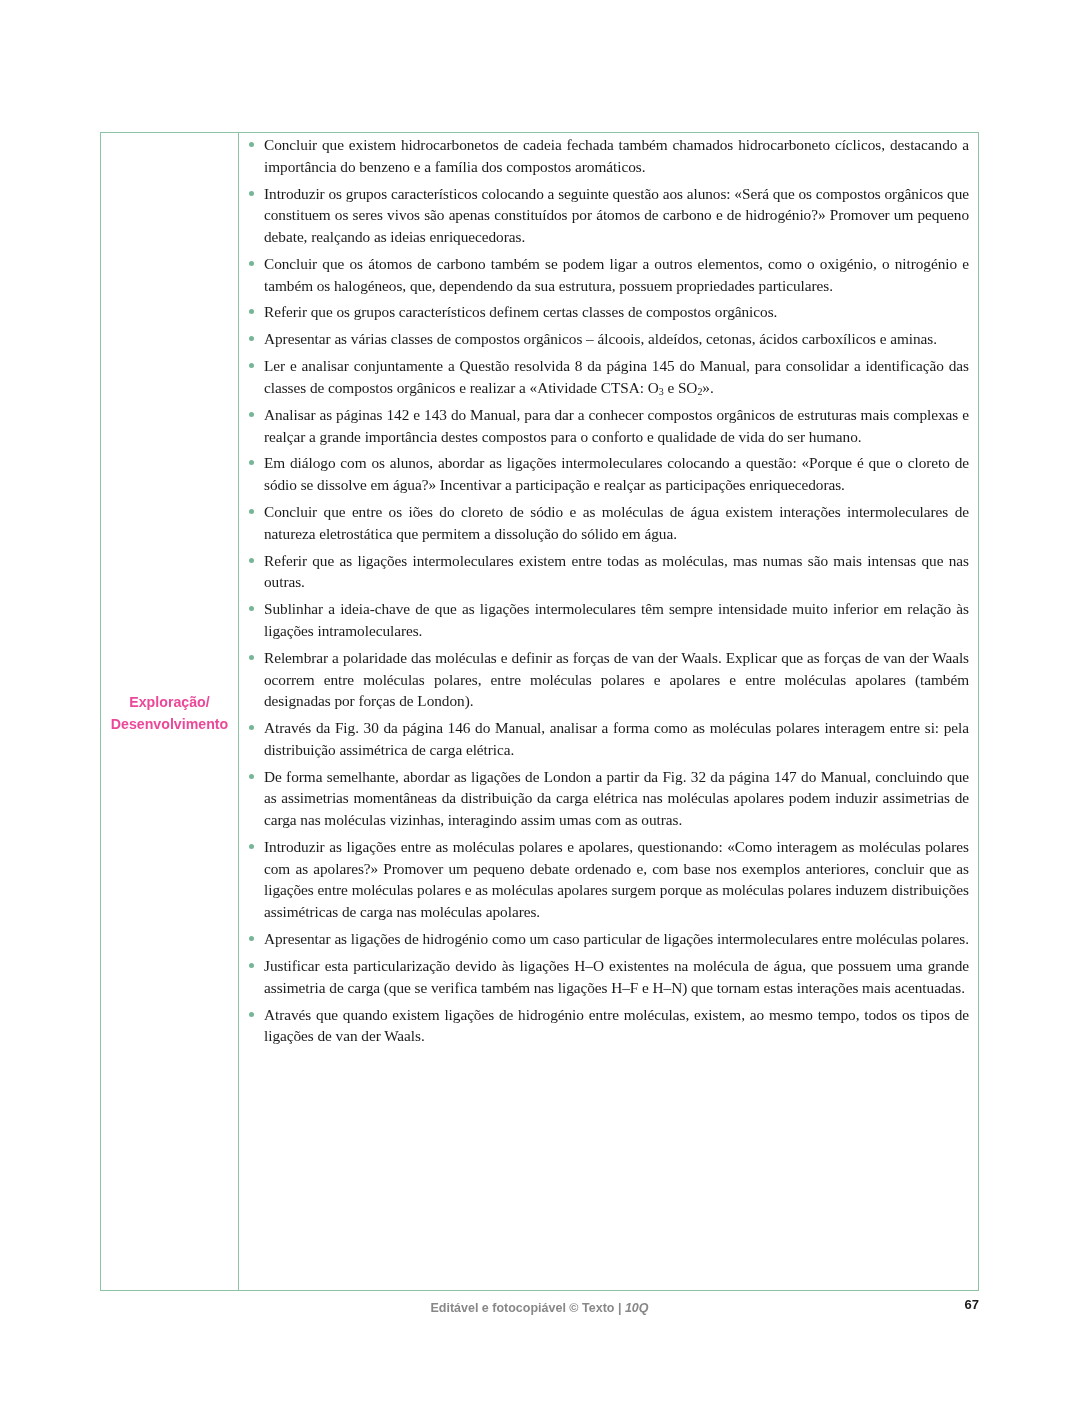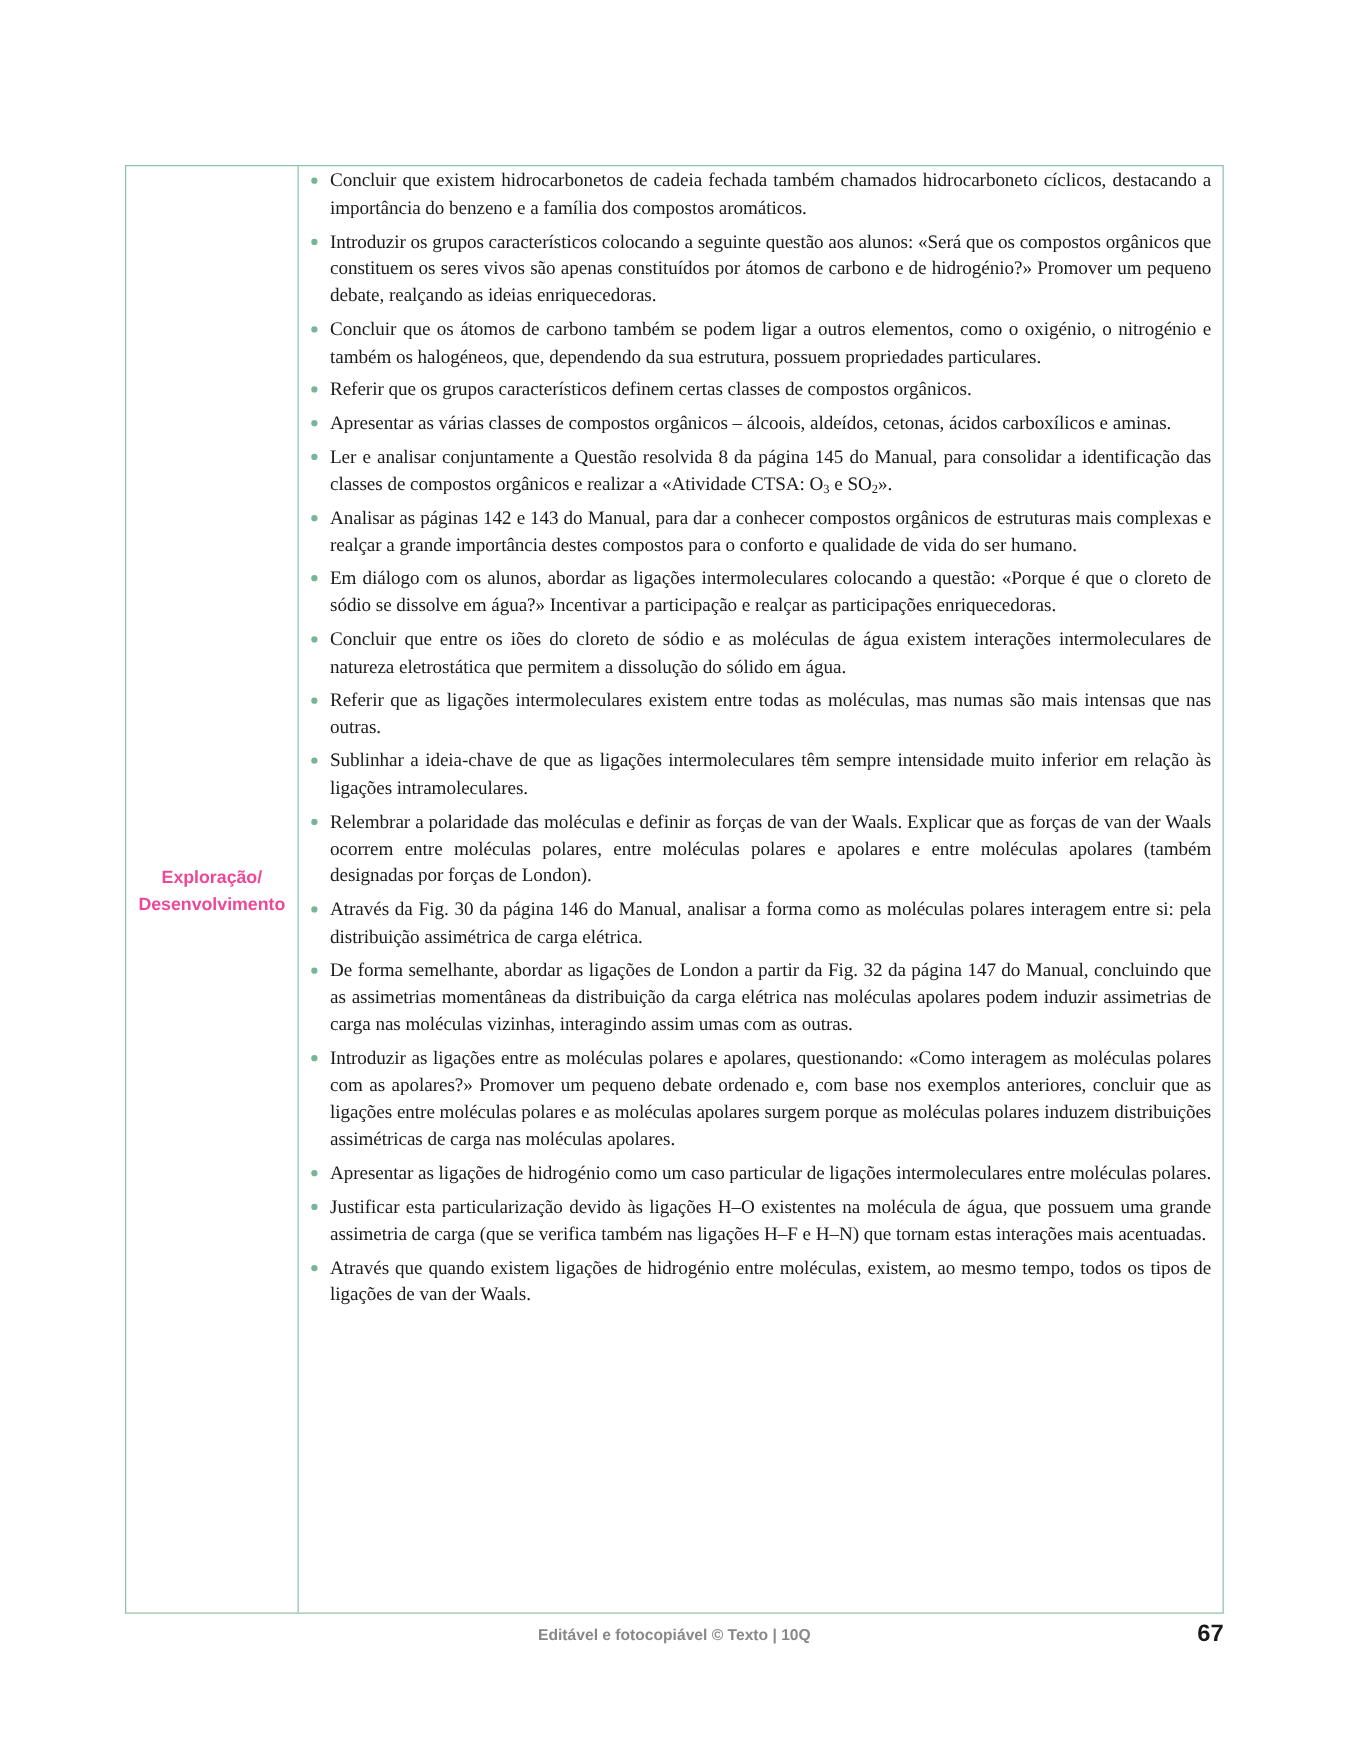--- a/index.html
+++ b/index.html
@@ -26,23 +26,23 @@
     background: #76b595;
   }
   sub { font-size: 10px; vertical-align: -2px; line-height: 0; }
   .footer {
     position: absolute; top: 1300px; left: 100px; width: 879px; height: 20px;
   }
   .footer-text {
     position: absolute; left: 0; width: 879px; text-align: center; top: 1px;
     font-size: 12.5px; color: #888888; font-weight: bold;
   }
-  .footer-text .ital { }
+  .footer-text .ital { font-style: italic; }
   .page-number {
-    position: absolute; right: 0; top: -3px; font-size: 19px; font-weight: bold; color: #1a1a1a;
+    position: absolute; right: 0; top: -3px; font-size: 13px; font-weight: bold; color: #1a1a1a;
   }
 </style>
 </head>
 <body>
 
 <div class="page-table" style="border-color: rgb(140, 195, 165);">
   <div class="label-cell" style="border-right-color: rgb(140, 195, 165);">
     <div>
       <div>Exploração/</div>
       <div>Desenvolvimento</div>

